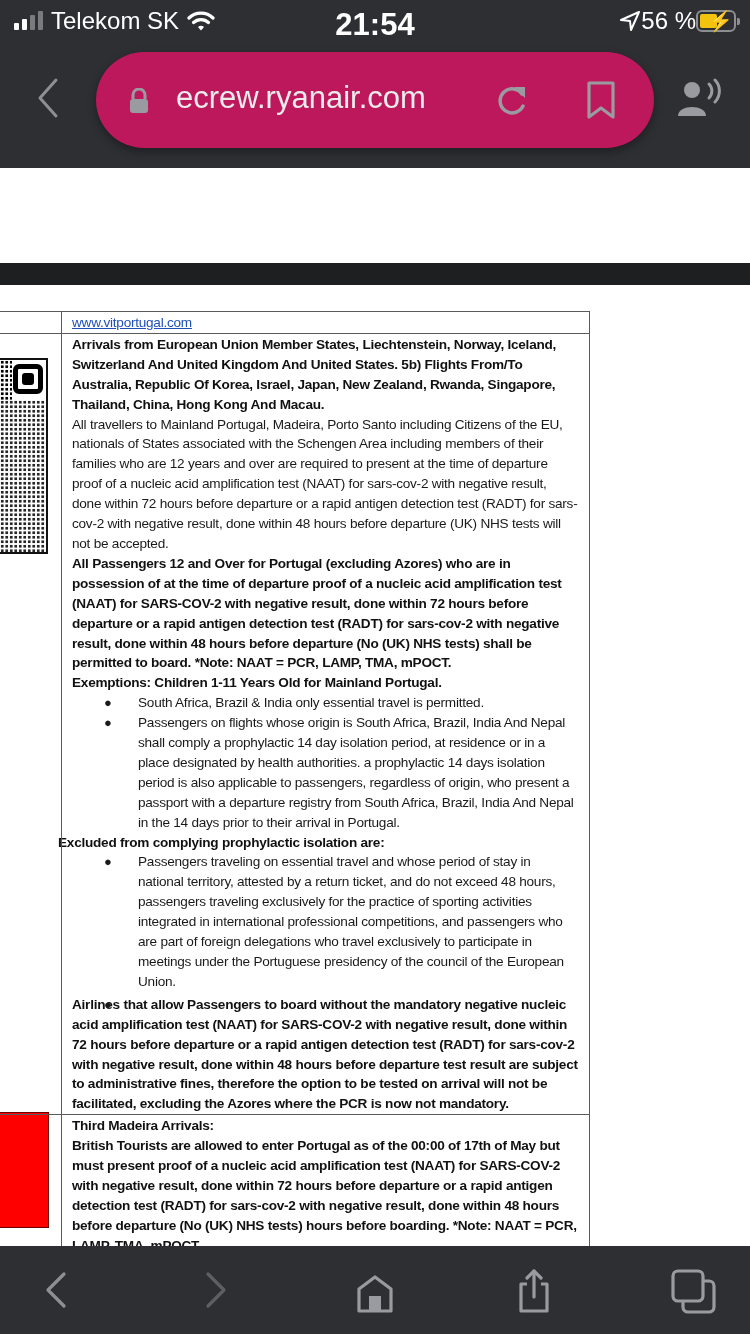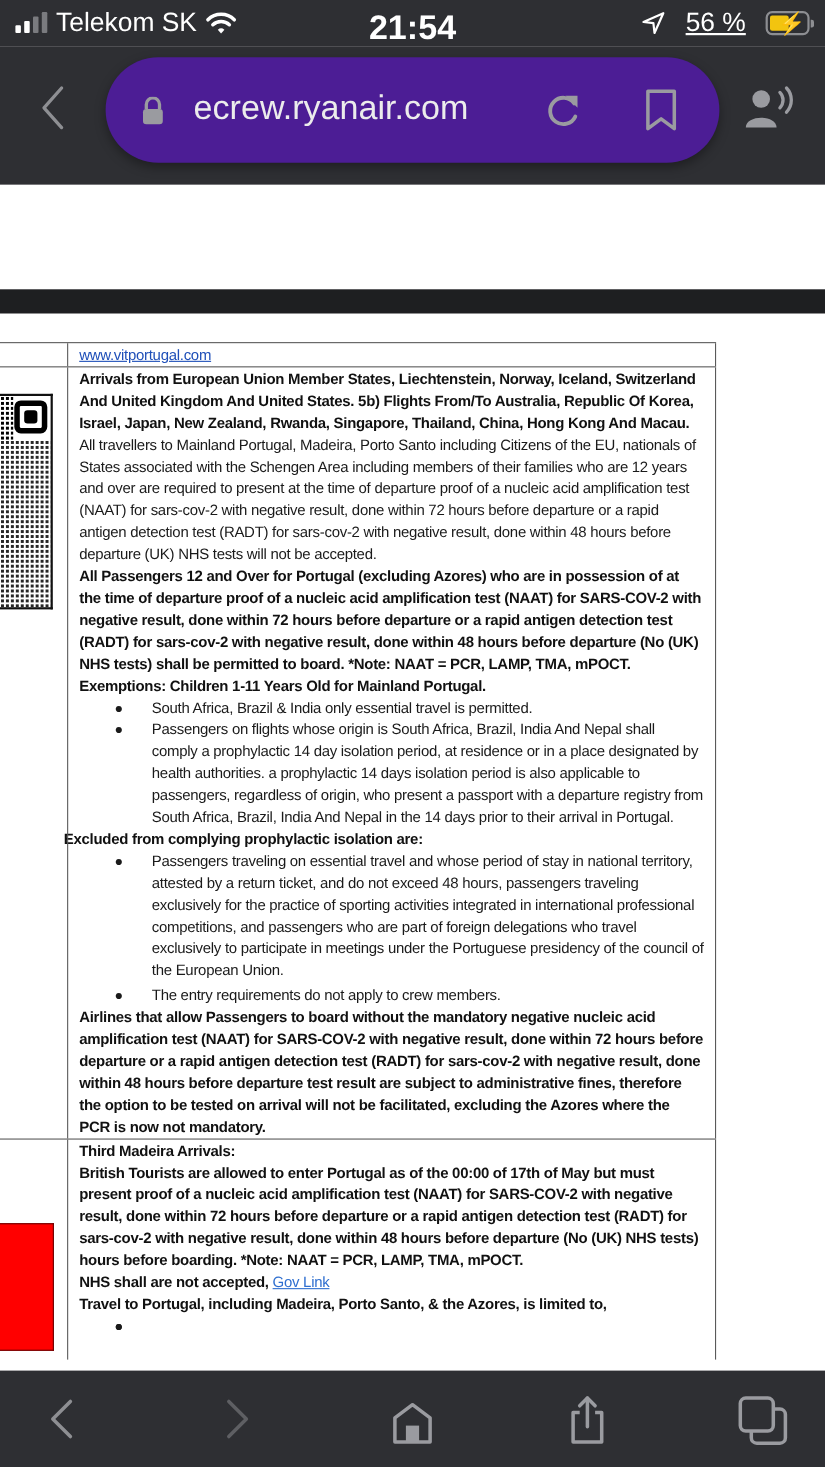--- a/index.html
+++ b/index.html
@@ -6,40 +6,40 @@
   html, body { width: 750px; height: 1334px; overflow: hidden; background: #ffffff; }
   body { position: relative; font-family: "Liberation Sans", sans-serif; }
 
   
   .status-bar { position: absolute; left: 0; top: 0; width: 750px; height: 42px; background: #2e2f33; color: #fff; padding-left: 12px; }
   .status-bar .left { position: absolute; left: 14px; top: 7px; display: flex; align-items: center; gap: 8px; font-size: 24px; }
   .signal { display: flex; align-items: flex-end; gap: 3px; height: 18px; }
   .signal span { display: block; width: 5px; background: #fff; border-radius: 1px; }
   .signal span.dim { background: #7a7b7f; }
   .status-bar .clock { position: absolute; left: 0; width: 750px; top: 7px; text-align: center; font-size: 31px; font-weight: bold; }
-  .status-bar .right { position: absolute; right: 14px; top: 7px; display: flex; align-items: center; gap: 18px; font-size: 24px; text-decoration: underline; }
+  .status-bar .right { position: absolute; right: 14px; top: 7px; display: flex; align-items: center; gap: 0; font-size: 24px; }
   .battery { position: relative; width: 40px; height: 22px; border: 2px solid #8d8e92; border-radius: 6px; }
   .battery .fill { position: absolute; left: 2px; top: 2px; bottom: 2px; width: 54%; background: #f2c40f; border-radius: 2px; }
   .battery .bolt { position: absolute; left: 10px; top: -3px; font-size: 20px; color: #fff; }
   .battery .nub { position: absolute; right: -6px; top: 6px; width: 3px; height: 7px; background: #8d8e92; border-radius: 0 2px 2px 0; }
 
   
   .browser-bar { position: absolute; left: 0; top: 42px; width: 750px; height: 126px; background: #2e2f33; }
   .back-chevron { position: absolute; left: 30px; top: 34px; width: 36px; height: 44px; }
-  .url-pill { position: absolute; left: 96px; top: 10px; width: 558px; height: 96px; background: #4c1d95; border-radius: 48px; box-shadow: 0 4px 10px rgba(0,0,0,0.35); }
+  .url-pill { position: absolute; left: 96px; top: 10px; width: 558px; height: 96px; background: #be185d; border-radius: 48px; box-shadow: 0 4px 10px rgba(0,0,0,0.35); }
   .url-pill .lock { position: absolute; left: 32px; top: 36px; }
   .url-pill .url-text { position: absolute; left: 80px; top: 28px; font-size: 31px; color: #ececec; }
   .url-pill .reload { position: absolute; left: 398px; top: 30px; }
   .url-pill .bookmark { position: absolute; left: 490px; top: 28px; }
   .reader-btn { position: absolute; left: 676px; top: 36px; }
 
   
   .web-content { position: absolute; left: 0; top: 168px; width: 750px; height: 1078px; background: #ffffff; overflow: hidden; }
   .dark-band { position: absolute; left: 0; top: 95px; width: 750px; height: 22px; background: #1e1f21; }
-  .doc-table { position: absolute; left: 0; top: 143px; width: 651px; border-top: 1.5px solid #5a5a5a; }
+  .doc-table { position: absolute; left: 0; top: 143px; width: 590px; border-top: 1.5px solid #5a5a5a; }
   .doc-row { position: relative; border-bottom: 1.5px solid #5a5a5a; }
   .doc-row .cell-left { position: absolute; left: 0; top: 0; bottom: 0; width: 62px; border-right: 1.5px solid #5a5a5a; }
   .doc-row .cell-right { margin-left: 62px; border-right: 1.5px solid #5a5a5a; padding: 1px 10px 0 10px; }
   .doc-text { font-family: "Liberation Sans", sans-serif; font-size: 13.6px; line-height: 19.9px; color: #1a1a1a; letter-spacing: -0.25px; }
   .doc-text.bold { font-weight: bold; color: #111; }
   .doc-link { color: #1f4fb8; text-decoration: underline; }
   .doc-link.light { color: #2f6fd0; }
   .bullet-list { list-style: none; padding-left: 0; margin: 0; }
   .bullet-list li { position: relative; padding-left: 66px; }
   .bullet-list li .dot { position: absolute; left: 32px; top: 0; font-size: 13px; }
@@ -147,21 +147,21 @@
         <p class="doc-text">All travellers to Mainland Portugal, Madeira, Porto Santo including Citizens of the EU, nationals of States associated with the Schengen Area including members of their families who are 12 years and over are required to present at the time of departure proof of a nucleic acid amplification test (NAAT) for sars-cov-2 with negative result, done within 72 hours before departure or a rapid antigen detection test (RADT) for sars-cov-2 with negative result, done within 48 hours before departure (UK) NHS tests will not be accepted.</p>
         <p class="doc-text bold">All Passengers 12 and Over for Portugal (excluding Azores) who are in possession of at the time of departure proof of a nucleic acid amplification test (NAAT) for SARS-COV-2 with negative result, done within 72 hours before departure or a rapid antigen detection test (RADT) for sars-cov-2 with negative result, done within 48 hours before departure (No (UK) NHS tests) shall be permitted to board.  *Note: NAAT = PCR, LAMP, TMA, mPOCT.</p>
         <p class="doc-text bold">Exemptions: Children 1-11 Years Old for Mainland Portugal.</p>
         <ul class="bullet-list doc-text">
           <li><span class="dot">●</span><span>South Africa, Brazil &amp; India only essential travel is permitted.</span></li>
           <li><span class="dot">●</span><span>Passengers on flights whose origin is South Africa, Brazil, India And Nepal shall comply a prophylactic 14 day isolation period, at residence or in a place designated by health authorities. a prophylactic 14 days isolation period is also applicable to passengers, regardless of origin, who present a passport with a departure registry from South Africa, Brazil, India And Nepal in the 14 days prior to their arrival in Portugal.</span></li>
         </ul>
         <p class="doc-text bold outdent">Excluded from complying prophylactic isolation are:</p>
         <ul class="bullet-list doc-text">
           <li><span class="dot">●</span><span>Passengers traveling on essential travel and whose period of stay in national territory, attested by a return ticket, and do not exceed 48 hours, passengers traveling exclusively for the practice of sporting activities integrated in international professional competitions, and passengers who are part of foreign delegations who travel exclusively to participate in meetings under the Portuguese presidency of the council of the European Union.</span></li>
-          <li class="gap-top"><span class="dot">●</span><span>The entry requirements do not apply to crew members.</span></li>
+          <li class="gap-top"><span class="dot">●</span></li>
         </ul>
         <p class="doc-text bold">Airlines that allow Passengers to board without the mandatory negative nucleic acid amplification test (NAAT) for SARS-COV-2 with negative result, done within 72 hours before departure or a rapid antigen detection test (RADT) for sars-cov-2 with negative result, done within 48 hours before departure test result are subject to administrative fines, therefore the option to be tested on arrival will not be facilitated, excluding the Azores where the PCR is now not mandatory.</p>
       </div>
     </div>
 
     <div class="doc-row" style="border-bottom:none;">
       <div class="cell-left"></div>
       <div class="cell-right" style="padding-bottom:40px;">
         <p class="doc-text bold">Third Madeira Arrivals:</p>
         <p class="doc-text bold">British Tourists are allowed to enter Portugal as of the 00:00 of 17th of May but must present proof of a nucleic acid amplification test (NAAT) for SARS-COV-2 with negative result, done within 72 hours before departure or a rapid antigen detection test (RADT) for sars-cov-2 with negative result, done within 48 hours before departure (No (UK) NHS tests) hours before boarding. *Note: NAAT = PCR, LAMP, TMA, mPOCT.</p>

